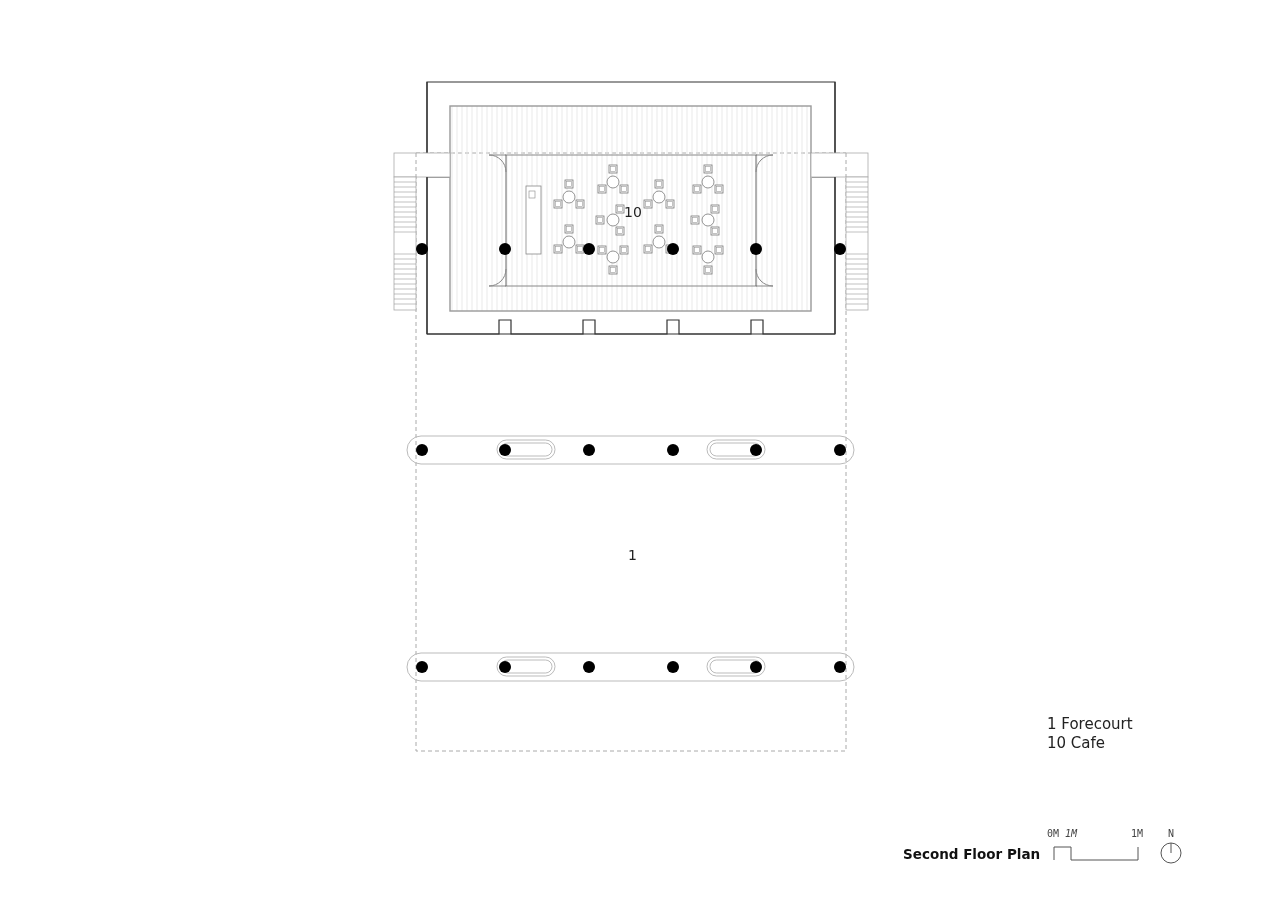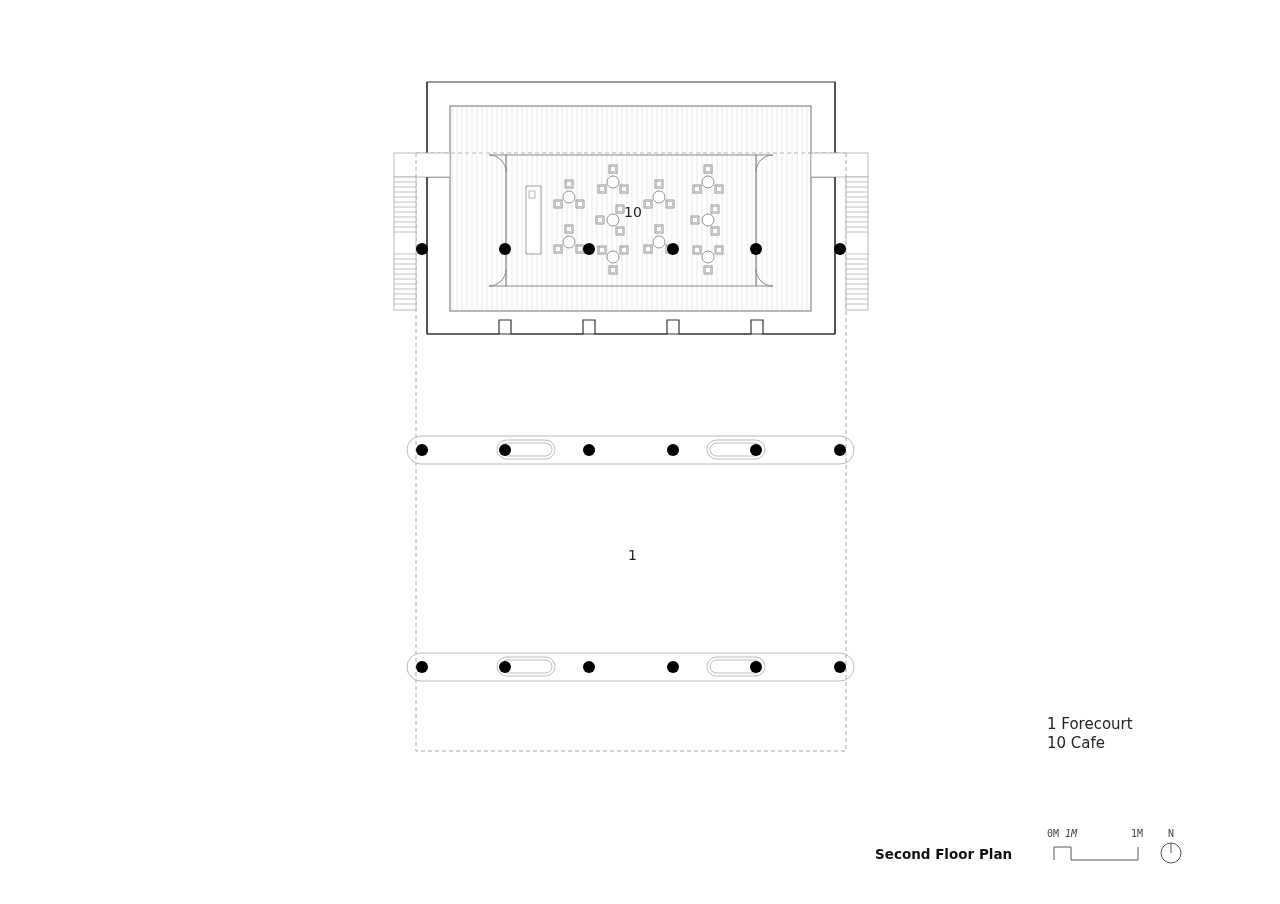--- a/index.html
+++ b/index.html
@@ -1,20 +1,20 @@
 <!DOCTYPE html>
 <html><head>
 <meta charset="utf-8">
 <style>
   html,body{margin:0;padding:0;background:#ffffff;}
   body{width:1280px;height:904px;position:relative;overflow:hidden;font-family:"DejaVu Sans",sans-serif;}
   #plan{position:absolute;left:0;top:0;}
   .room-label{position:absolute;font-family:"DejaVu Sans",sans-serif;font-size:14px;color:#222;}
   .legend-item{position:absolute;left:1047px;font-family:"DejaVu Sans",sans-serif;font-size:15px;color:#222;}
-  .title{position:absolute;left:875px;top:846px;font-family:"DejaVu Sans",sans-serif;font-weight:bold;font-size:13.5px;color:#111;}
+  .title{position:absolute;left:903px;top:846px;font-family:"DejaVu Sans",sans-serif;font-weight:bold;font-size:13.5px;color:#111;}
   .scale-label{position:absolute;top:828px;font-family:"DejaVu Sans Mono",monospace;font-size:10px;color:#444;}
 </style>
 </head>
 <body>
 
 <svg id="plan" width="1280" height="904" viewBox="0 0 1280 904" xmlns="http://www.w3.org/2000/svg">
   <defs>
     <pattern id="hatch" patternUnits="userSpaceOnUse" width="5" height="40">
       <line x1="2" y1="0" x2="2" y2="40" stroke="#e3e3e3" stroke-width="0.8"></line>
     </pattern>

